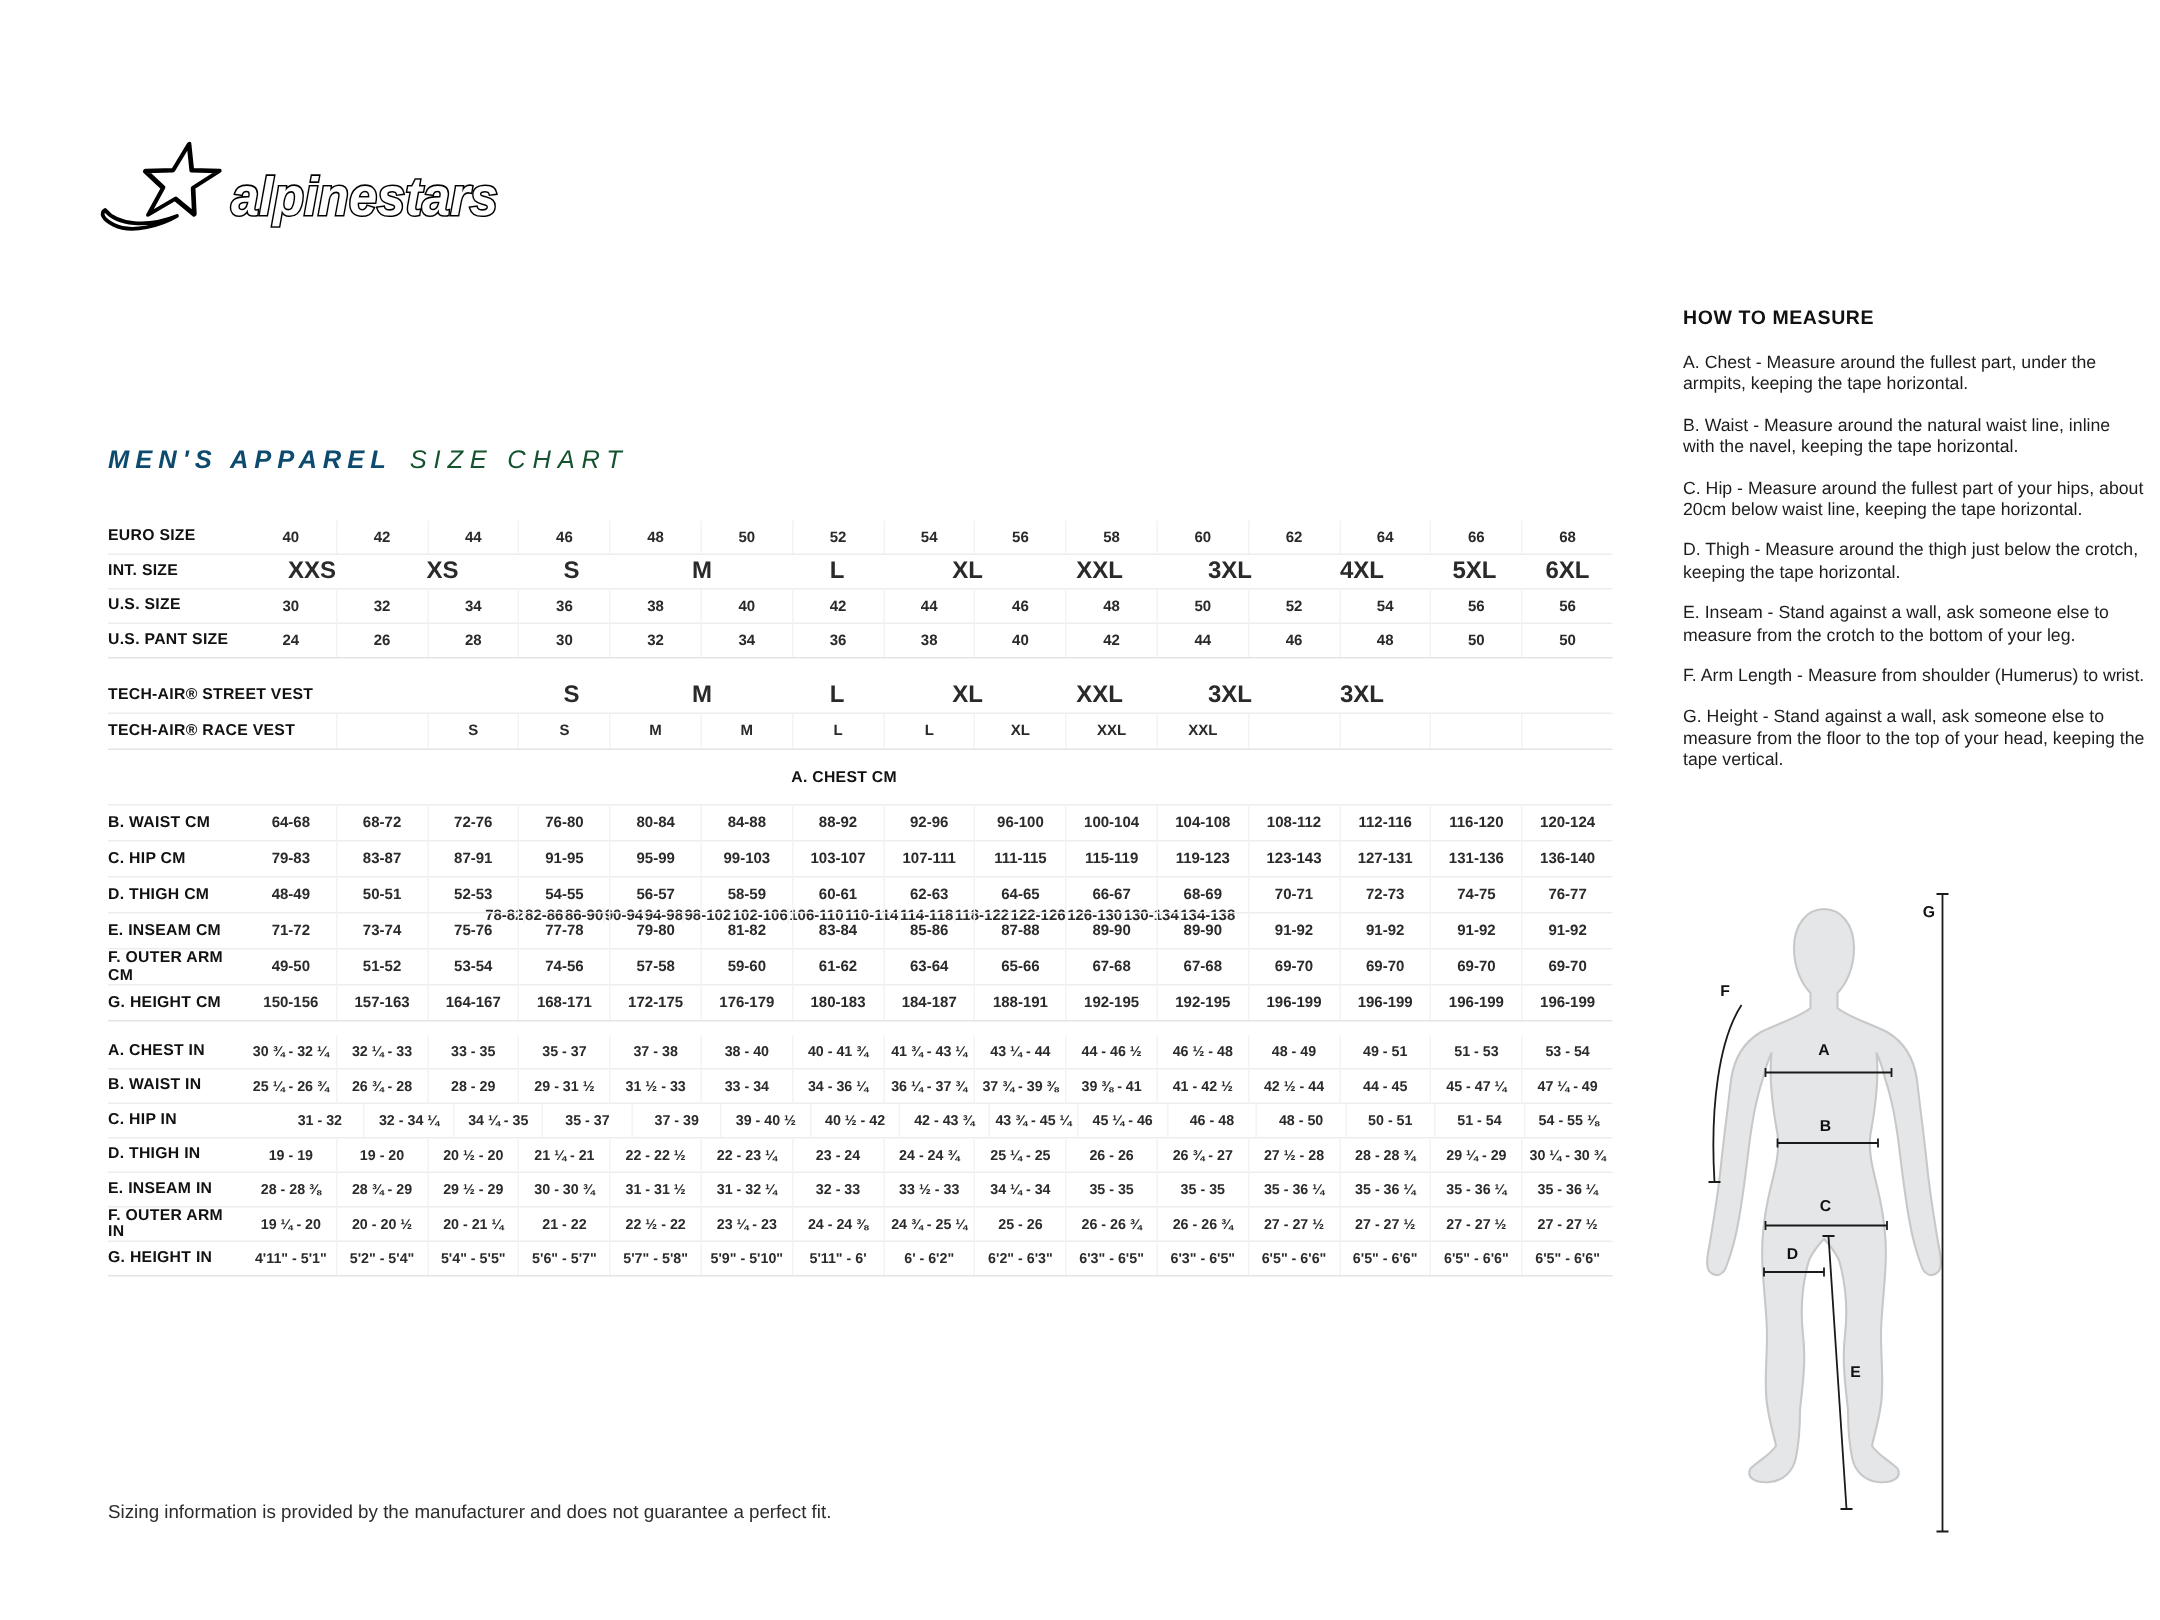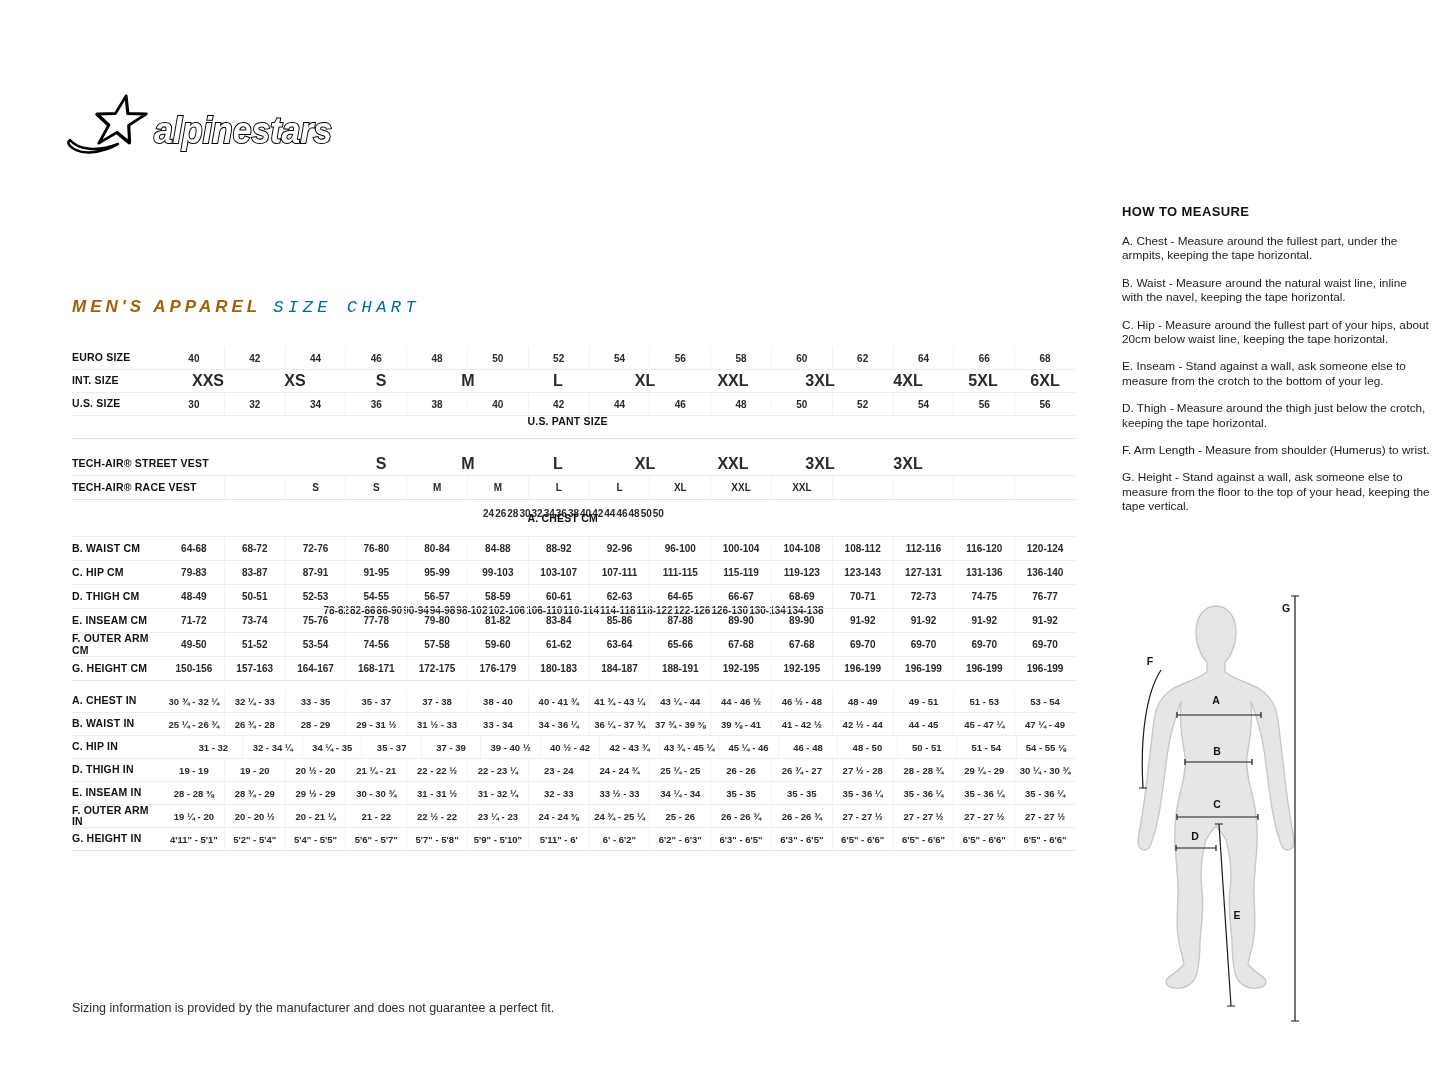--- a/index.html
+++ b/index.html
@@ -4,22 +4,22 @@
 <style>
   html,body{margin:0;padding:0;background:#fff;}
   .page{position:relative;width:1440px;height:1080px;background:#ffffff;overflow:hidden;
         font-family:"Liberation Sans",sans-serif;color:#1a1a1a;margin-top:20px;}
 
   
   .logo{position:absolute;left:62px;top:68px;width:280px;height:76px;}
 
   
   .title{position:absolute;left:72px;top:277px;font-style:italic;font-size:17px;white-space:nowrap;}
-  .title .main{font-weight:bold;letter-spacing:4px;color:#a16207;}
-  .title .sub{font-weight:normal;letter-spacing:4.5px;color:#0369a1;margin-left:12px;font-family:Liberation Mono, monospace;}
+  .title .main{font-weight:bold;letter-spacing:4px;color:#0c4a6e;}
+  .title .sub{font-weight:normal;letter-spacing:4.5px;color:#14532d;margin-left:12px;}
 
   
   .size-table{position:absolute;left:72px;top:327px;width:1003px;}
   .tgroup{position:relative;}
   .trow{display:flex;align-items:center;position:relative;border-bottom:1px solid #ededed;}
   .tlabel{width:92px;flex:0 0 92px;font-weight:bold;font-size:10.5px;line-height:1.08;
           white-space:nowrap;color:#111;letter-spacing:0.2px;}
   .tlabel .l2{display:block;}
   .tcells{display:flex;flex:1;height:100%;}
   .tcell{flex:1;display:flex;align-items:center;justify-content:center;font-weight:bold;
@@ -113,21 +113,21 @@
             <div class="tcell">44</div>
             <div class="tcell">46</div>
             <div class="tcell">48</div>
             <div class="tcell">50</div>
             <div class="tcell">52</div>
             <div class="tcell">54</div>
             <div class="tcell">56</div>
             <div class="tcell">56</div>
           </div>
         </div>
-        <div class="trow" style="height: 22px; flex-direction: column;">
+        <div class="trow" style="height: 22px;">
           <div class="tlabel">U.S. PANT SIZE</div>
           <div class="tcells">
             <div class="tcell">24</div>
             <div class="tcell">26</div>
             <div class="tcell">28</div>
             <div class="tcell">30</div>
             <div class="tcell">32</div>
             <div class="tcell">34</div>
             <div class="tcell">36</div>
             <div class="tcell">38</div>
@@ -458,22 +458,22 @@
         </div>
       </div>
     </div>
 
   <div class="measure">
     <h3>HOW TO MEASURE</h3>
     <div>
         <p>A. Chest - Measure around the fullest part, under the armpits, keeping the tape horizontal.</p>
         <p>B. Waist - Measure around the natural waist line, inline with the navel, keeping the tape horizontal.</p>
         <p>C. Hip - Measure around the fullest part of your hips, about 20cm below waist line, keeping the tape horizontal.</p>
+        <p>D. Thigh - Measure around the thigh just below the crotch, keeping the tape horizontal.</p>
         <p>E. Inseam - Stand against a wall, ask someone else to measure from the crotch to the bottom of your leg.</p>
-        <p>D. Thigh - Measure around the thigh just below the crotch, keeping the tape horizontal.</p>
         <p>F. Arm Length - Measure from shoulder (Humerus) to wrist.</p>
         <p>G. Height - Stand against a wall, ask someone else to measure from the floor to the top of your head, keeping the tape vertical.</p>
       </div>
   </div>
 
   <div class="figure">
     <svg width="184" height="446" viewBox="0 0 184 446">
 
       <path d="M88,18 C77,18 68,28 68,44 C68,57 73,68 79,74 L79,84
                C72,90 58,94 46,100 C34,107 28,118 26,132 C24,150 21,172 19,192

